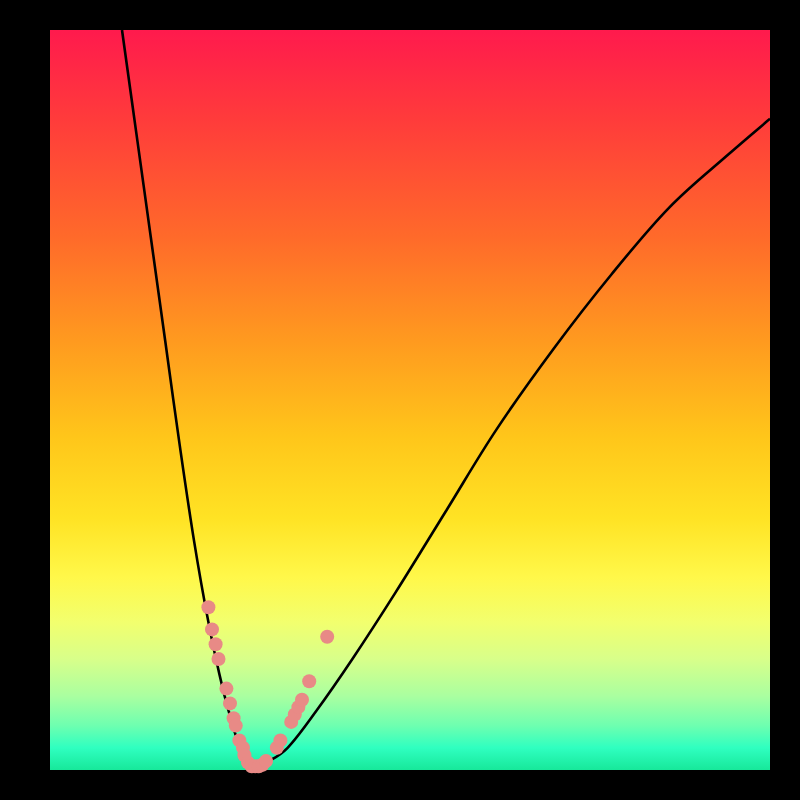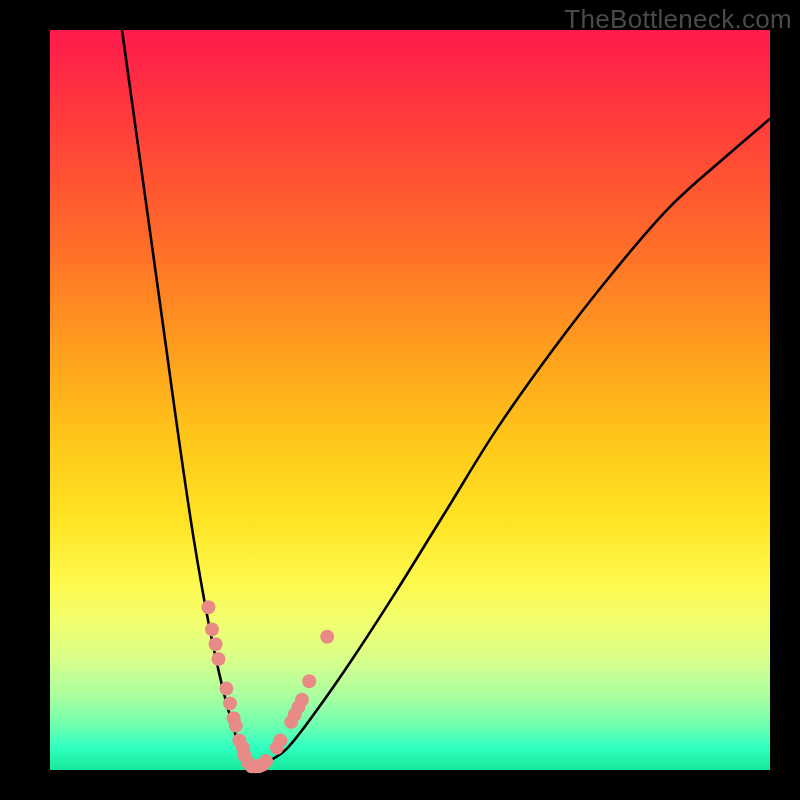--- a/index.html
+++ b/index.html
@@ -54,21 +54,20 @@
     top: 0;
     width: 720px;
     height: 740px;
     overflow: visible;
   }
 </style>
 </head>
 <body>
 
 <div class="stage">
-  <div class="watermark">TheBottleneck.com</div>
 
   <div class="plot-area">
     <svg class="curves" viewBox="0 0 720 740" preserveAspectRatio="none">
       <path d="M 72.00 0.00 C 74.59 18.65, 81.22 66.30, 86.40 103.60 C 91.58 140.90, 95.62 169.90, 100.80 207.20 C 105.98 244.50, 110.02 273.50, 115.20 310.80 C 120.38 348.10, 124.42 378.44, 129.60 414.40 C 134.78 450.36, 138.82 478.63, 144.00 510.60 C 149.18 542.57, 153.22 565.36, 158.40 592.00 C 163.58 618.64, 167.62 637.29, 172.80 658.60 C 177.98 679.91, 183.31 697.08, 187.20 710.40 C 191.09 723.72, 191.81 727.27, 194.40 732.60 C 196.99 737.93, 200.30 738.67, 201.60 740.00" fill="none" stroke="#000" stroke-width="2.6"></path>
       <path d="M 201.60 740.00 C 204.19 738.67, 209.52 736.60, 216.00 732.60 C 222.48 728.60, 228.53 727.12, 237.60 717.80 C 246.67 708.48, 254.74 696.78, 266.40 680.80 C 278.06 664.82, 288.14 650.31, 302.40 629.00 C 316.66 607.69, 328.75 589.04, 345.60 562.40 C 362.45 535.76, 377.86 510.30, 396.00 481.00 C 414.14 451.70, 426.96 428.90, 446.40 399.60 C 465.84 370.30, 483.26 346.17, 504.00 318.20 C 524.74 290.23, 540.86 269.51, 561.60 244.20 C 582.34 218.89, 598.46 198.91, 619.20 177.60 C 639.94 156.29, 658.66 141.78, 676.80 125.80 C 694.94 109.82, 712.22 95.46, 720.00 88.80" fill="none" stroke="#000" stroke-width="2.6"></path>
       <g>
           <circle cx="158.40" cy="577.20" r="7" fill="#e88a86" stroke="#cc6e6a" stroke-width="0"></circle>
           <circle cx="162.00" cy="599.40" r="7" fill="#e88a86" stroke="#cc6e6a" stroke-width="0"></circle>
           <circle cx="165.60" cy="614.20" r="7" fill="#e88a86" stroke="#cc6e6a" stroke-width="0"></circle>
           <circle cx="168.48" cy="629.00" r="7" fill="#e88a86" stroke="#cc6e6a" stroke-width="0"></circle>

